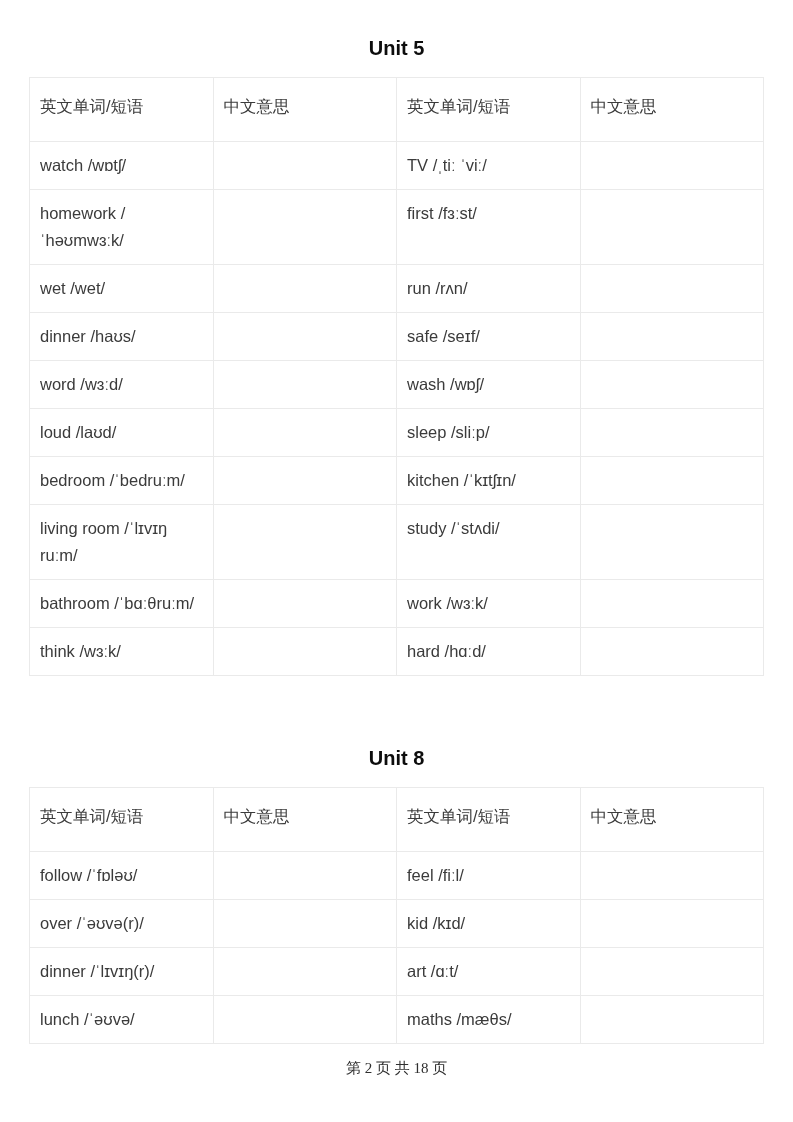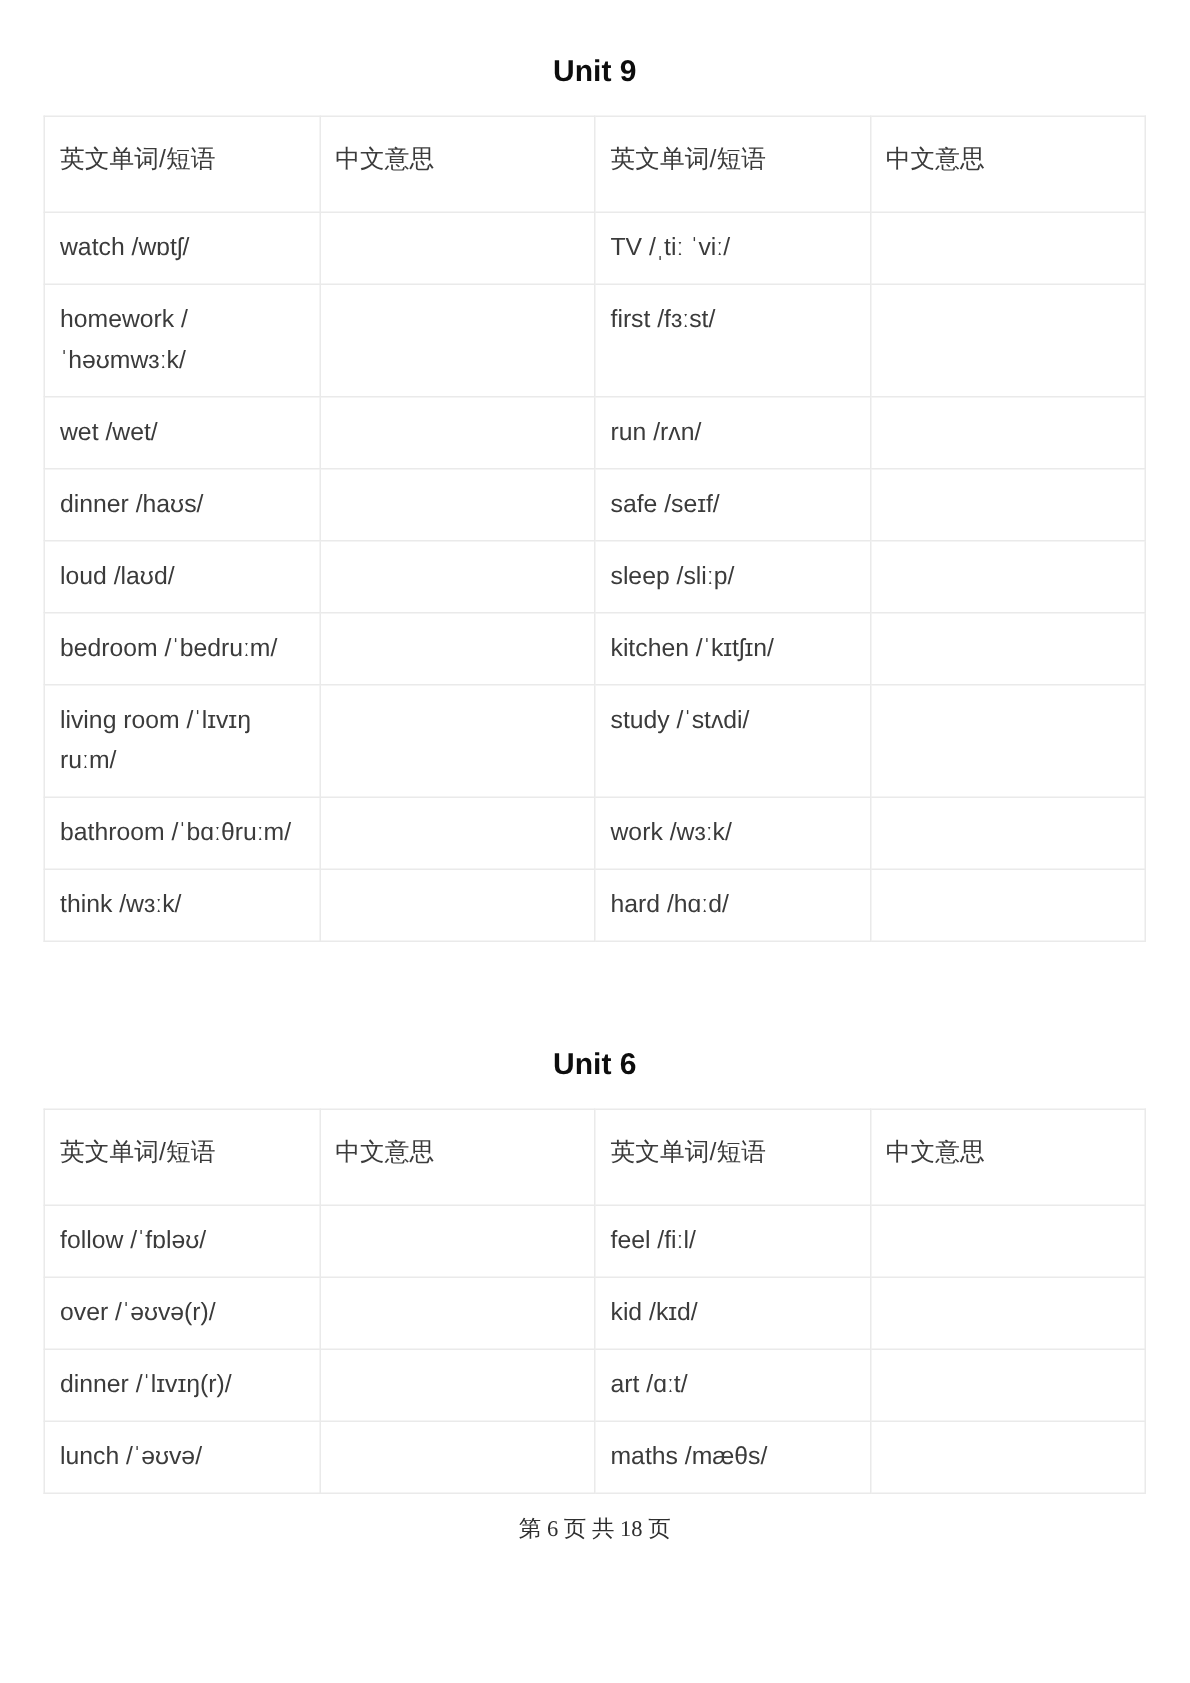--- a/index.html
+++ b/index.html
@@ -61,21 +61,21 @@
     margin-top: 14px;
     line-height: 20px;
   }
 </style>
 </head>
 <body>
 
 <div class="page">
 
   <section>
-    <h2 class="unit-title title-unit2">Unit 9</h2>
+    <h2 class="unit-title title-unit2">Unit 5</h2>
     <table class="vocab-table">
       <colgroup>
           <col>
           <col>
           <col>
           <col>
         </colgroup>
     <thead>
           <tr>
             <th>英文单词/短语</th>
@@ -100,20 +100,26 @@
           <tr>
             <td>wet /wet/</td>
             <td></td>
             <td>run /rʌn/</td>
             <td></td>
           </tr>
           <tr>
             <td>dinner /haʊs/</td>
             <td></td>
             <td>safe /seɪf/</td>
+            <td></td>
+          </tr>
+          <tr>
+            <td>word /wɜːd/</td>
+            <td></td>
+            <td>wash /wɒʃ/</td>
             <td></td>
           </tr>
           <tr>
             <td>loud /laʊd/</td>
             <td></td>
             <td>sleep /sliːp/</td>
             <td></td>
           </tr>
           <tr>
             <td>bedroom /ˈbedruːm/</td>
@@ -137,21 +143,21 @@
             <td>think /wɜːk/</td>
             <td></td>
             <td>hard /hɑːd/</td>
             <td></td>
           </tr>
         </tbody>
       </table>
   </section>
 
   <section>
-    <h2 class="unit-title title-unit3">Unit 6</h2>
+    <h2 class="unit-title title-unit3">Unit 8</h2>
     <table class="vocab-table">
       <colgroup>
           <col>
           <col>
           <col>
           <col>
         </colgroup>
     <thead>
           <tr>
             <th>英文单词/短语</th>
@@ -182,15 +188,15 @@
           <tr>
             <td>lunch /ˈəʊvə/</td>
             <td></td>
             <td>maths /mæθs/</td>
             <td></td>
           </tr>
         </tbody>
       </table>
   </section>
 
-  <div class="page-footer">第 6 页 共 18 页</div>
+  <div class="page-footer">第 2 页 共 18 页</div>
 
 </div>
 
 </body></html>

